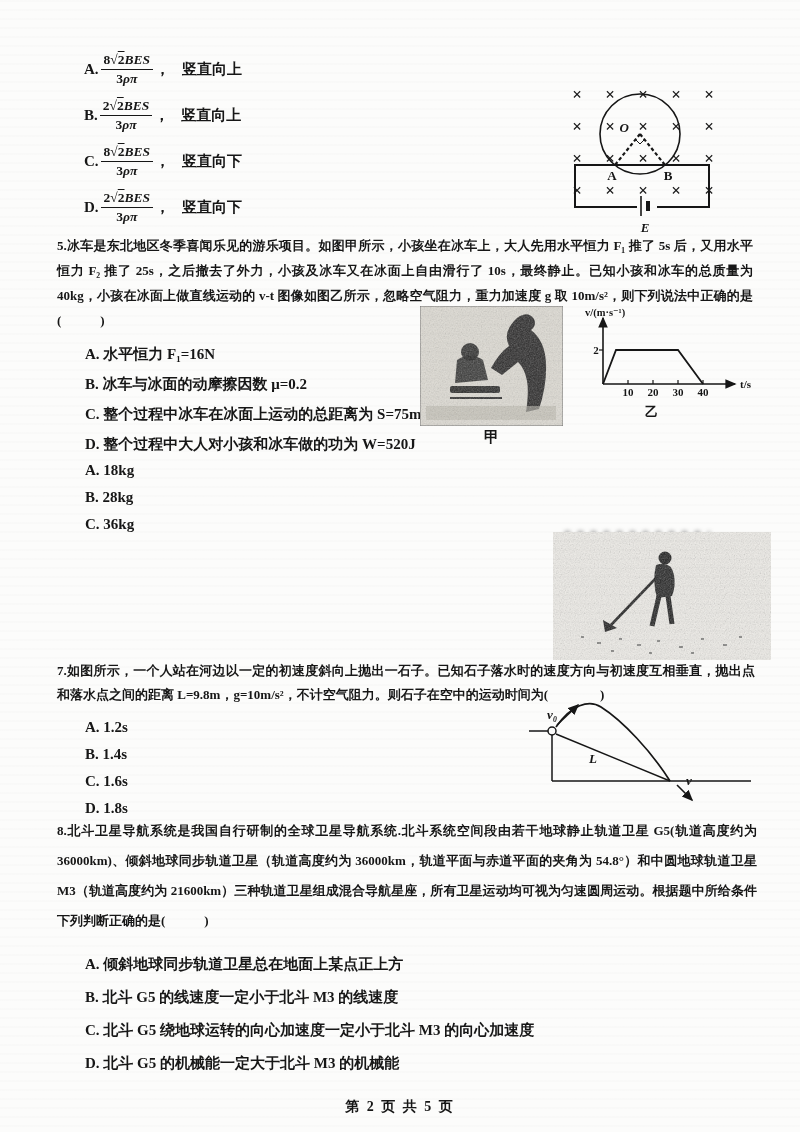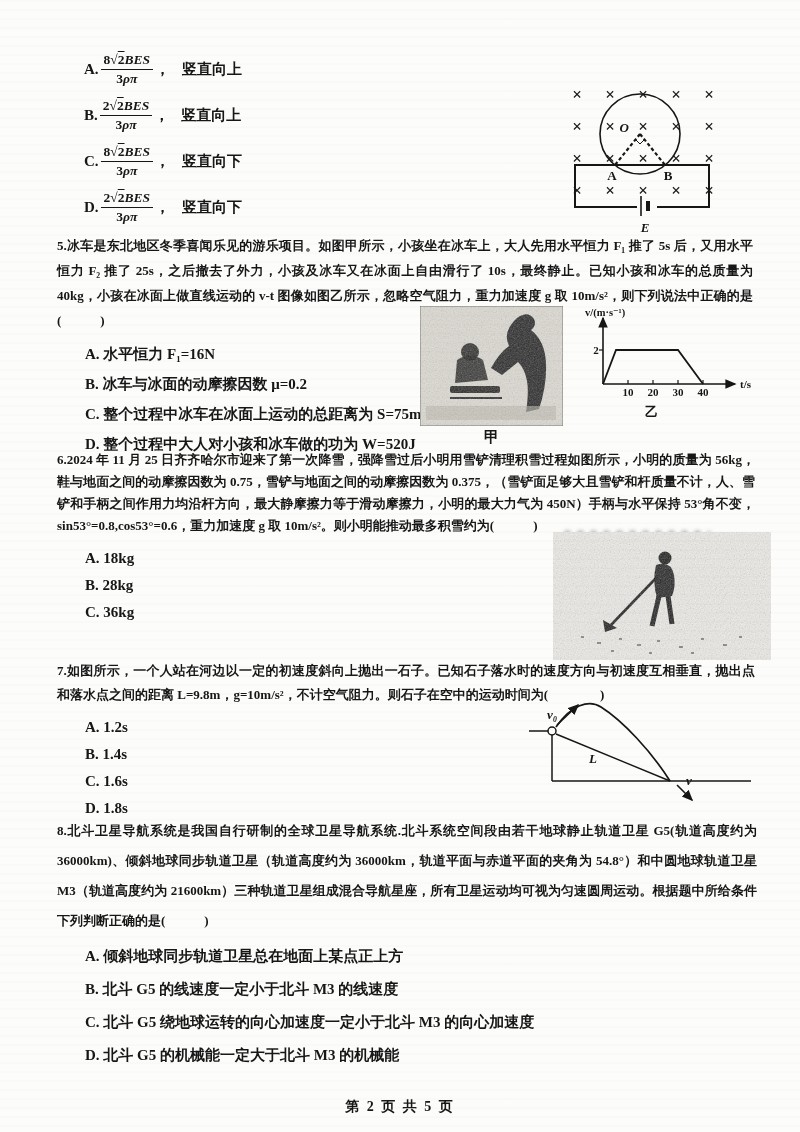--- a/index.html
+++ b/index.html
@@ -32,21 +32,21 @@
   #q6 { left:57px; top:449px; width:698px; }
   #q6 .para { line-height:22px; }
   #q6 .opts { margin-left:28px; margin-top:8px; }
   #q6 .opts li { line-height:27px; }
   #q7 { left:57px; top:659px; width:698px; }
   #q7 .para { line-height:24px; }
   #q7 .opts { margin-left:28px; margin-top:7px; }
   #q7 .opts li { line-height:27px; }
   #q8 { left:57px; top:816px; width:700px; }
   #q8 .para { line-height:30px; }
-  #q8 .opts { margin-left:28px; margin-top:4px; }
+  #q8 .opts { margin-left:28px; margin-top:12px; }
   #q8 .opts li { line-height:33px; }
   .footer { position:absolute; top:1098px; left:0; width:800px; text-align:center;
             font-size:14px; font-weight:700; letter-spacing:2px; }
   
   #circuit-fig { left:555px; top:70px; }
   #photo-jia { left:420px; top:306px; }
   #jia-caption { left:420px; top:428px; width:143px; text-align:center; font-size:15px; font-weight:700; }
   #vt-graph { left:583px; top:306px; }
   #photo-snow { left:553px; top:532px; }
   #smudge { left:565px; top:531px; width:145px; height:11px;
@@ -186,21 +186,20 @@
     <line x1="120" y1="78" x2="120" y2="74" stroke="#161616" stroke-width="1.2"></line>
     <text x="45" y="90" class="tick">10</text>
     <text x="70" y="90" class="tick">20</text>
     <text x="95" y="90" class="tick">30</text>
     <text x="120" y="90" class="tick">40</text>
     <polyline points="20,78 33,44 95,44 120,78" fill="none" stroke="#161616" stroke-width="1.8"></polyline>
     <text x="62" y="110" class="figlab" font-size="14">乙</text>
   </svg>
 
   <section class="abs" id="q6">
-    <p class="para">6.2024 年 11 月 25 日齐齐哈尔市迎来了第一次降雪，强降雪过后小明用雪铲清理积雪过程如图所示，小明的质量为 56kg，鞋与地面之间的动摩擦因数为 0.75，雪铲与地面之间的动摩擦因数为 0.375，（雪铲面足够大且雪铲和杆质量不计，人、雪铲和手柄之间作用力均沿杆方向，最大静摩擦力等于滑动摩擦力，小明的最大力气为 450N）手柄与水平保持 53°角不变，sin53°=0.8,cos53°=0.6，重力加速度 g 取 10m/s²。则小明能推动最多积雪约为(　　　)</p>
     <ul class="opts">
       <li>A.  18kg</li>
       <li>B.  28kg</li>
       <li>C.  36kg</li>
     </ul>
   </section>
 
   <div class="abs" id="smudge"></div>
 
   <svg class="abs" id="photo-snow" width="218" height="128" viewBox="0 0 218 128">

